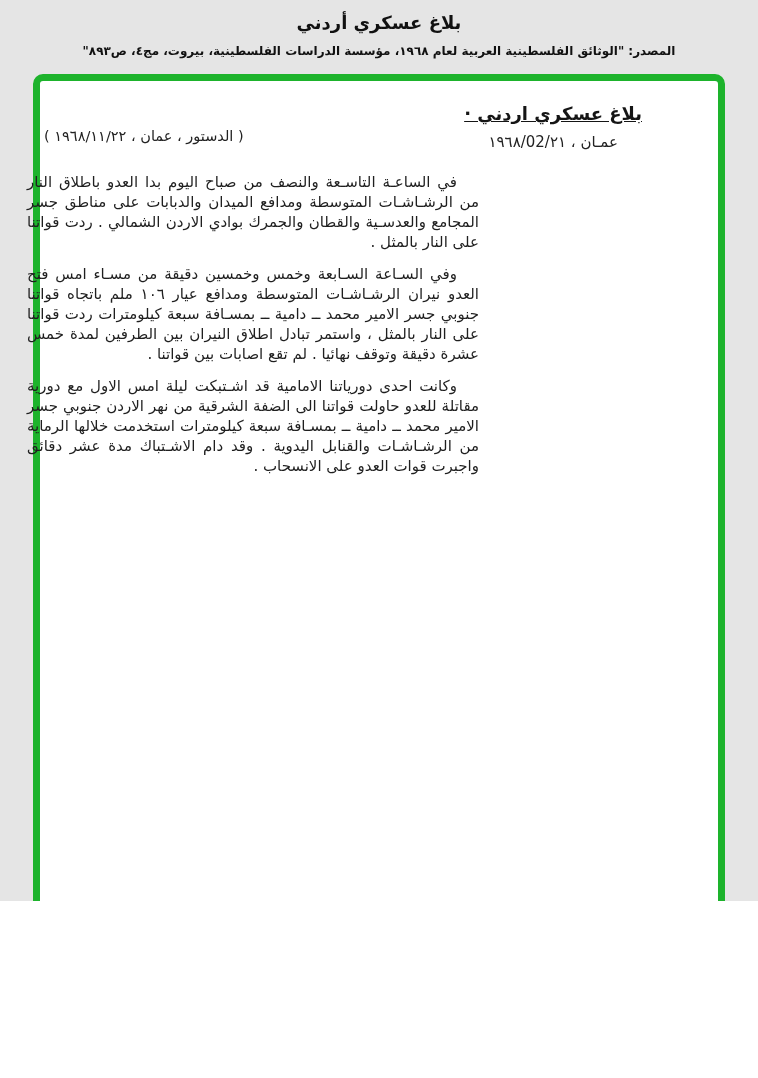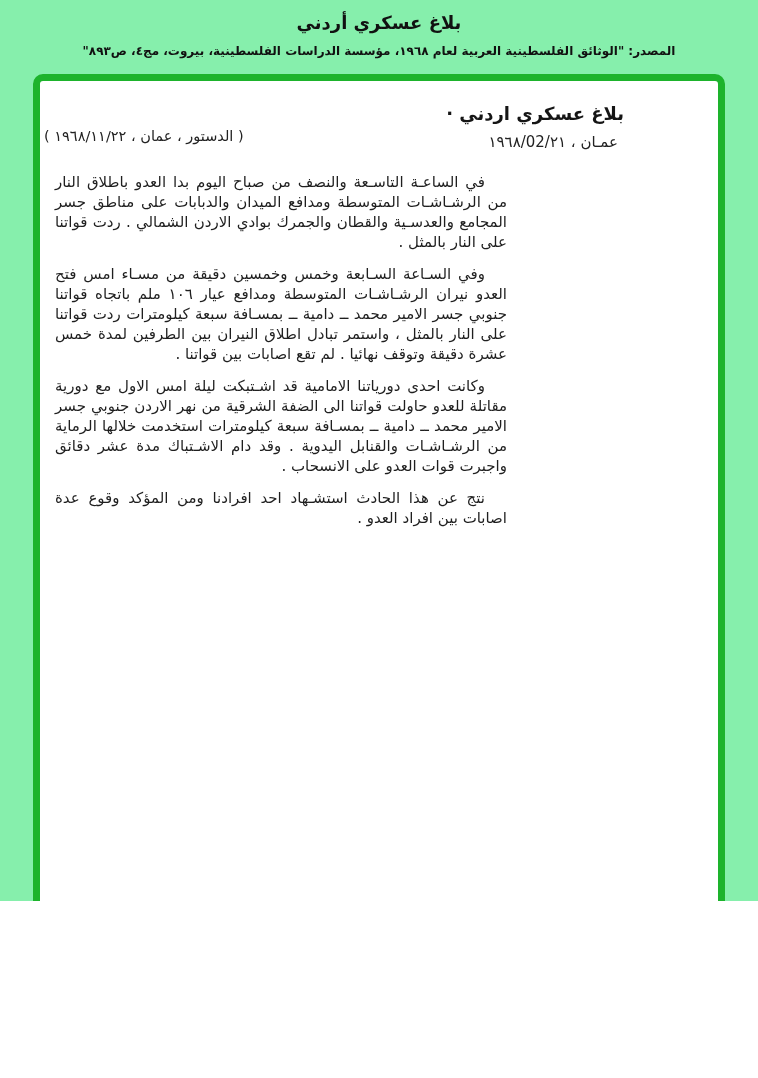--- a/index.html
+++ b/index.html
@@ -5,21 +5,21 @@
   html, body {
     margin: 0;
     padding: 0;
     background: #ffffff;
     font-family: "DejaVu Sans", sans-serif;
   }
   .page {
     position: relative;
     width: 758px;
     height: 901px;
-    background: #86efac;
+    background: #e5e5e5;
     overflow: hidden;
     color: #1b1b1b;
   }
 
   
   .header-title {
     position: absolute;
     top: 12px;
     left: 0;
     width: 100%;
@@ -50,26 +50,27 @@
     height: 962px;
     border: 7px solid #1db32c;
     border-radius: 10px;
     background: #ffffff;
   }
 
   
   .doc-title {
     position: absolute;
     top: 103px;
-    right: 134px;
+    right: 116px;
     direction: rtl;
     font-size: 18px;
     font-weight: bold;
     color: #151515;
     white-space: nowrap;
+    text-decoration: underline;
   }
   .doc-dateline {
     position: absolute;
     top: 133px;
     right: 140px;
     direction: rtl;
     font-size: 15px;
     color: #222222;
     white-space: nowrap;
   }
@@ -87,21 +88,20 @@
     position: absolute;
     top: 172px;
     left: 27px;
     width: 452px;
     direction: rtl;
     text-align: justify;
     text-align-last: right;
     font-size: 15px;
     line-height: 20px;
     color: #1f1f1f;
-    margin-left: 28px;
   }
   .doc-body p {
     margin: 0 0 12px 0;
     text-indent: 22px;
   }
 </style>
 </head>
 <body>
 
 <div class="page">
@@ -115,16 +115,15 @@
   <div class="doc-title">بلاغ عسكري اردني ·</div>
 
   <div class="doc-dateline">عمـان ، ١٩٦٨/02/٢١</div>
 
   <div class="doc-citation">( الدستور ، عمان ، ١٩٦٨/١١/٢٢ )</div>
 
   <div class="doc-body">
     <p>في الساعـة التاسـعة والنصف من صباح اليوم بدا العدو باطلاق النار من الرشـاشـات المتوسطة ومدافع الميدان والدبابات على مناطق جسر المجامع والعدسـية والقطان والجمرك بوادي الاردن الشمالي . ردت قواتنا على النار بالمثل .</p>
     <p>وفي السـاعة السـابعة وخمس وخمسين دقيقة من مسـاء امس فتح العدو نيران الرشـاشـات المتوسطة ومدافع عيار ١٠٦ ملم باتجاه قواتنا جنوبي جسر الامير محمد ــ دامية ــ بمسـافة سبعة كيلومترات ردت قواتنا على النار بالمثل ، واستمر تبادل اطلاق النيران بين الطرفين لمدة خمس عشرة دقيقة وتوقف نهائيا . لم تقع اصابات بين قواتنا .</p>
     <p>وكانت احدى دورياتنا الامامية قد اشـتبكت ليلة امس الاول مع دورية مقاتلة للعدو حاولت قواتنا الى الضفة الشرقية من نهر الاردن جنوبي جسر الامير محمد ــ دامية ــ بمسـافة سبعة كيلومترات استخدمت خلالها الرماية من الرشـاشـات والقنابل اليدوية . وقد دام الاشـتباك مدة عشر دقائق واجبرت قوات العدو على الانسحاب .</p>
-    <p>نتج عن هذا الحادث استشـهاد احد افرادنا ومن المؤكد وقوع عدة اصابات بين افراد العدو .</p>
   </div>
 
 </div>
 
 </body></html>

